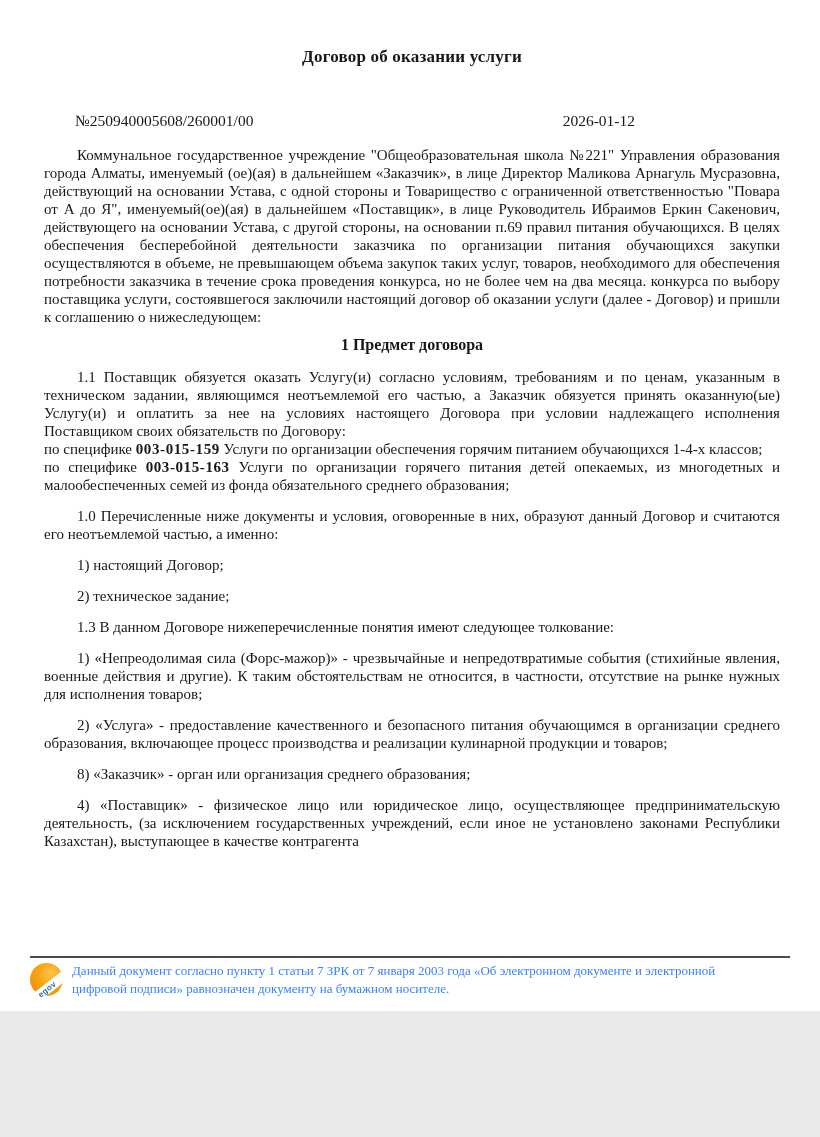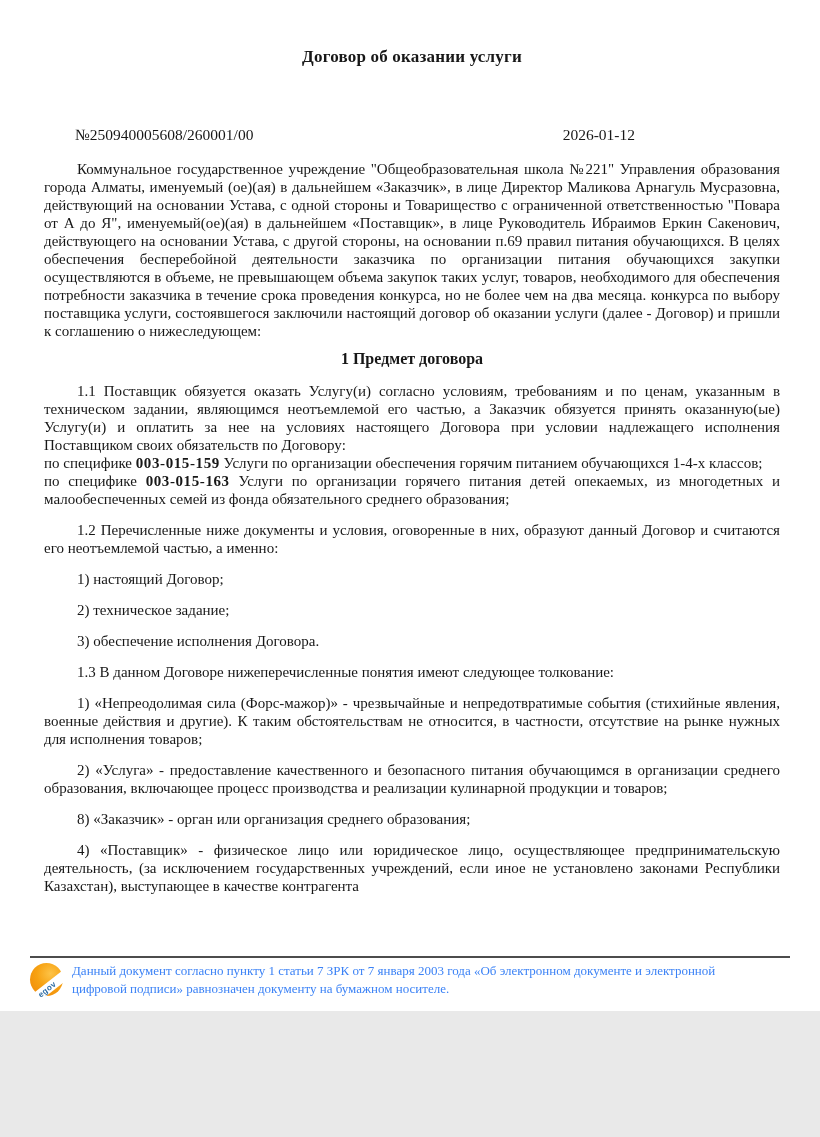--- a/index.html
+++ b/index.html
@@ -16,21 +16,21 @@
   .doc-title {
     text-align:center;
     font-weight:bold;
     font-size:17px;
     line-height:22px;
     letter-spacing:0.2px;
   }
   .meta-row {
     display:flex;
     align-items:center;
-    margin-top:56px;
+    margin-top:42px;
     font-size:15.5px;
     line-height:22px;
   }
   .meta-number { margin-left:31px; }
   .meta-date { margin-left:auto; margin-right:145px; }
   p { margin:0; }
   .body-text {
     font-size:15px;
     line-height:18px;
     text-align:justify;
@@ -112,25 +112,24 @@
     <p class="body-text indent p-intro">Коммунальное государственное учреждение "Общеобразовательная школа №221" Управления образования города Алматы, именуемый (ое)(ая) в дальнейшем «Заказчик», в лице Директор Маликова Арнагуль Мусразовна, действующий на основании Устава, с одной стороны и Товарищество с ограниченной ответственностью "Повара от А до Я", именуемый(ое)(ая) в дальнейшем «Поставщик», в лице Руководитель Ибраимов Еркин Сакенович, действующего на основании Устава, с другой стороны, на основании п.69 правил питания обучающихся. В целях обеспечения бесперебойной деятельности заказчика по организации питания обучающихся закупки осуществляются в объеме, не превышающем объема закупок таких услуг, товаров, необходимого для обеспечения потребности заказчика в течение срока проведения конкурса, но не более чем на два месяца. конкурса по выбору поставщика услуги, состоявшегося заключили настоящий договор об оказании услуги (далее - Договор) и пришли к соглашению о нижеследующем:</p>
 
     <div class="h-section">1 Предмет договора</div>
 
     <p class="body-text indent">1.1 Поставщик обязуется оказать Услугу(и) согласно условиям, требованиям и по ценам, указанным в техническом задании, являющимся неотъемлемой его частью, а Заказчик обязуется принять оказанную(ые) Услугу(и) и оплатить за нее на условиях настоящего Договора при условии надлежащего исполнения Поставщиком своих обязательств по Договору:</p>
 
     <p class="body-text spec-line"><span>по специфике</span> <span class="spec-code">003-015-159</span> <span>Услуги по организации обеспечения горячим питанием обучающихся 1-4-х классов;</span></p>
 
     <p class="body-text spec-line"><span>по специфике</span> <span class="spec-code">003-015-163</span> <span>Услуги по организации горячего питания детей опекаемых, из многодетных и малообеспеченных семей из фонда обязательного среднего образования;</span></p>
 
-    <p class="body-text indent mt">1.2 Перечисленные ниже документы и условия, оговоренные в них, образуют данный Договор и считаются его неотъемлемой частью, а именно:</p>
+    <p class="body-text indent mt">1.0 Перечисленные ниже документы и условия, оговоренные в них, образуют данный Договор и считаются его неотъемлемой частью, а именно:</p>
 
     <p class="body-text indent mt">1) настоящий Договор;</p>
     <p class="body-text indent mt">2) техническое задание;</p>
-    <p class="body-text indent mt">3) обеспечение исполнения Договора.</p>
 
     <p class="body-text indent mt">1.3 В данном Договоре нижеперечисленные понятия имеют следующее толкование:</p>
 
     <p class="body-text indent mt">1) «Непреодолимая сила (Форс-мажор)» - чрезвычайные и непредотвратимые события (стихийные явления, военные действия и другие). К таким обстоятельствам не относится, в частности, отсутствие на рынке нужных для исполнения товаров;</p>
     <p class="body-text indent mt">2) «Услуга» - предоставление качественного и безопасного питания обучающимся в организации среднего образования, включающее процесс производства и реализации кулинарной продукции и товаров;</p>
     <p class="body-text indent mt">8) «Заказчик» - орган или организация среднего образования;</p>
     <p class="body-text indent mt">4) «Поставщик» - физическое лицо или юридическое лицо, осуществляющее предпринимательскую деятельность, (за исключением государственных учреждений, если иное не установлено законами Республики Казахстан), выступающее в качестве контрагента</p>
 
   </div>
 

